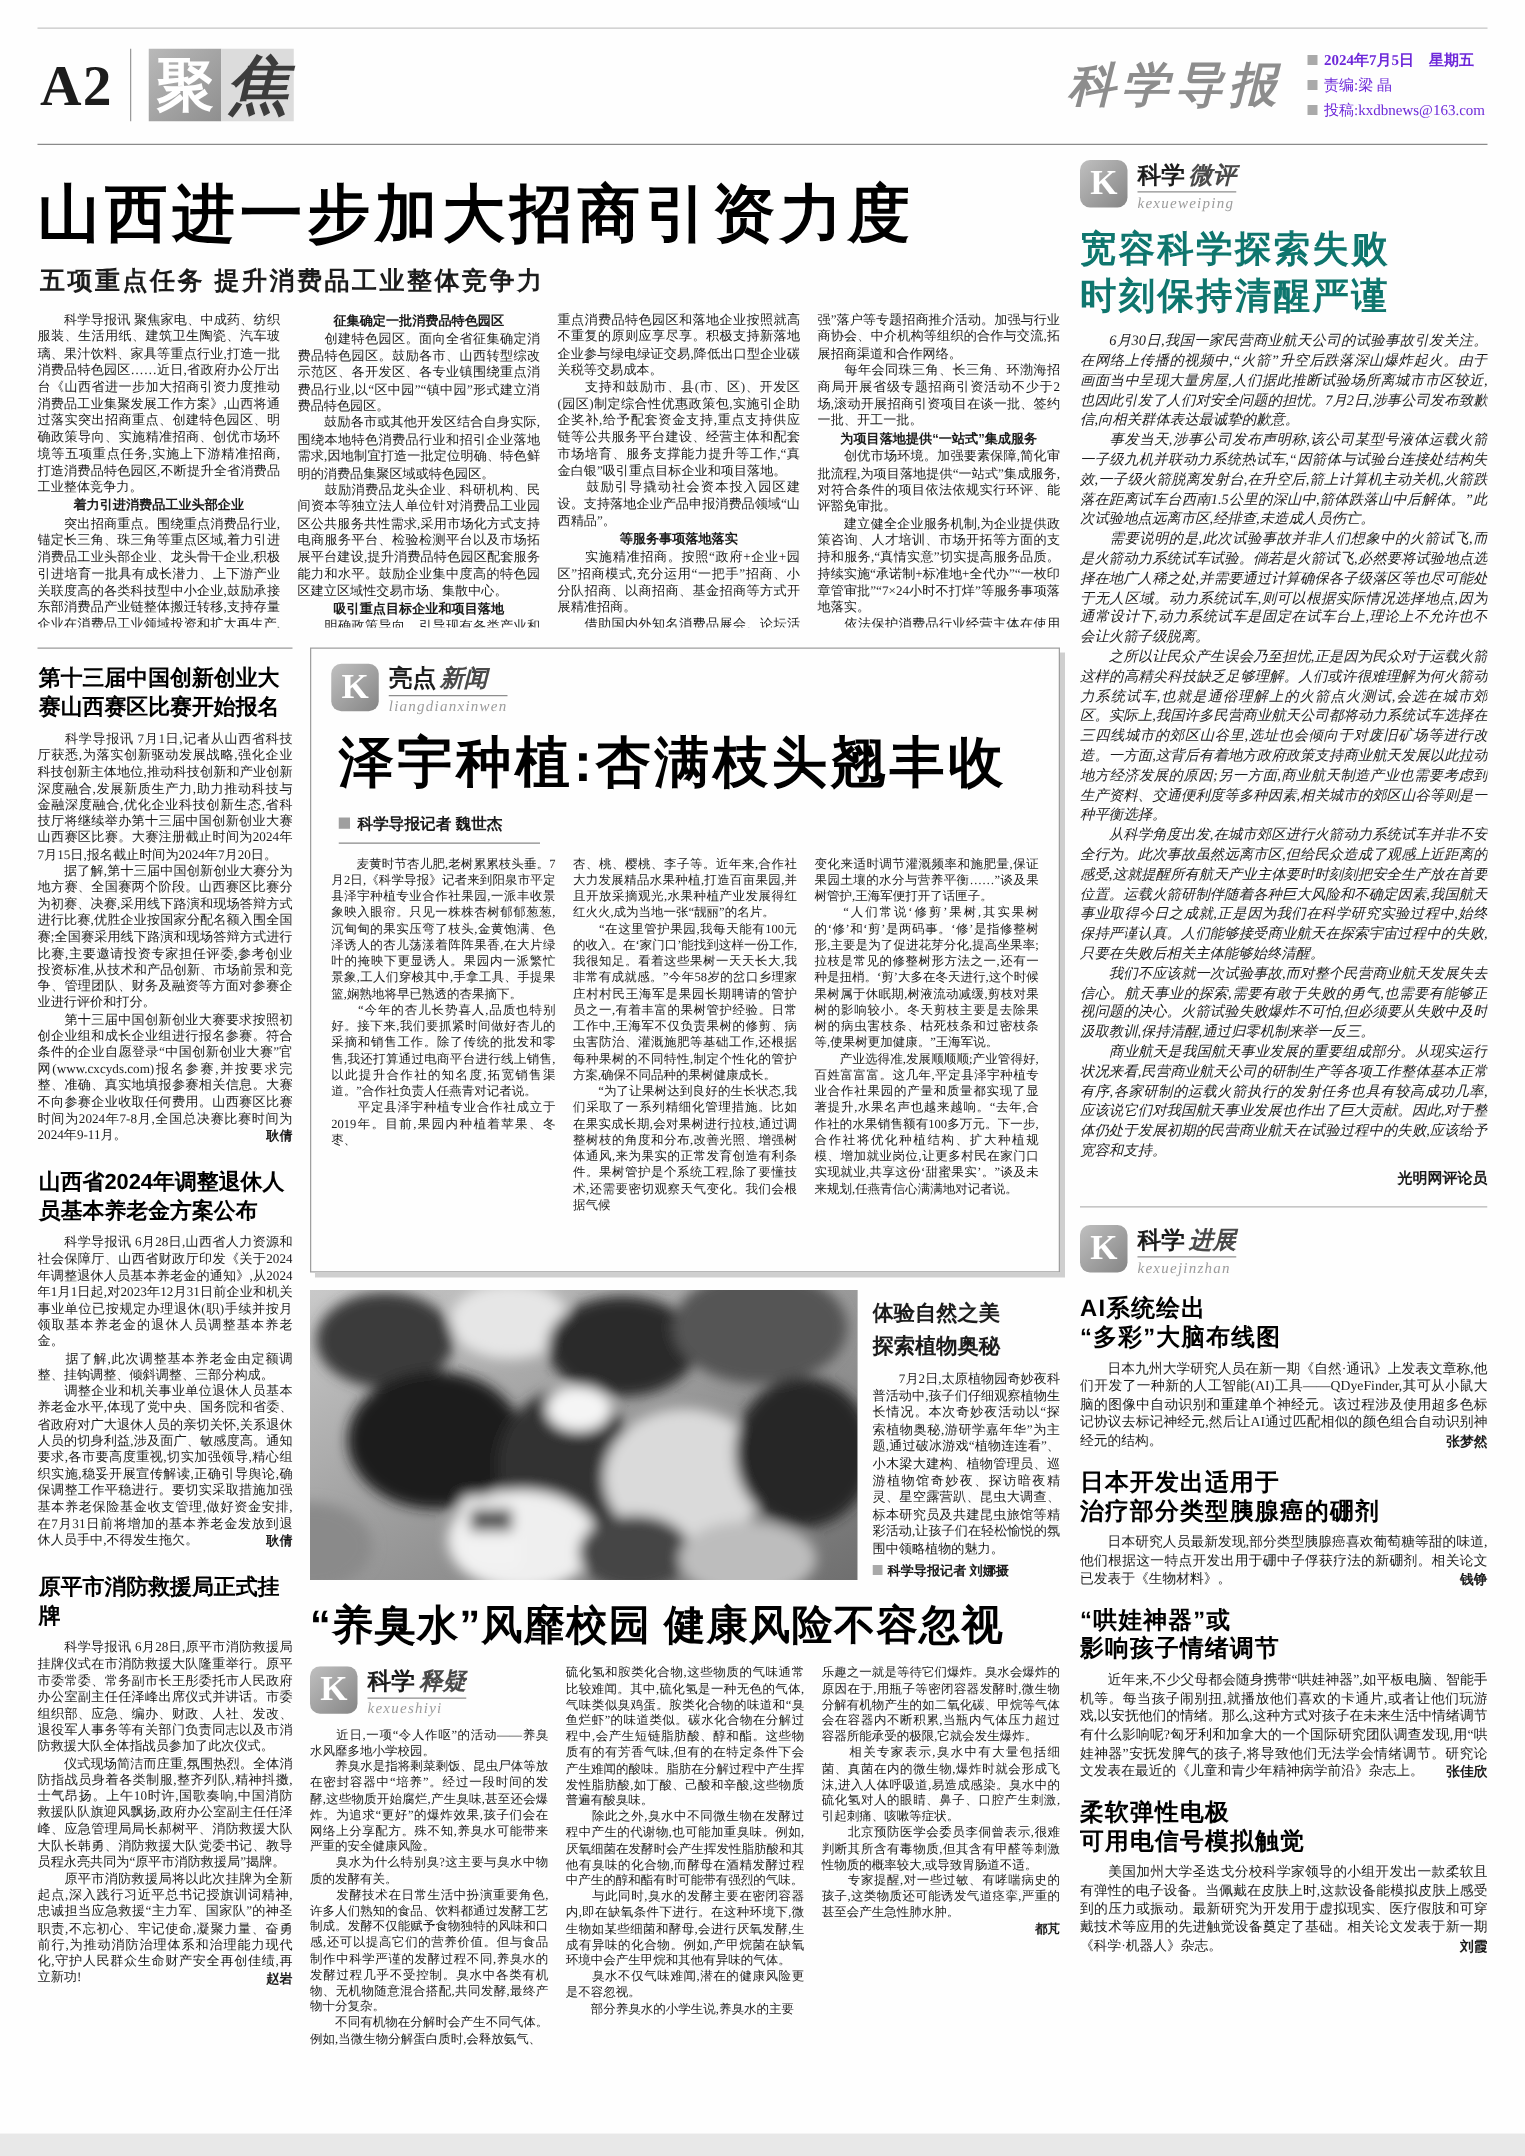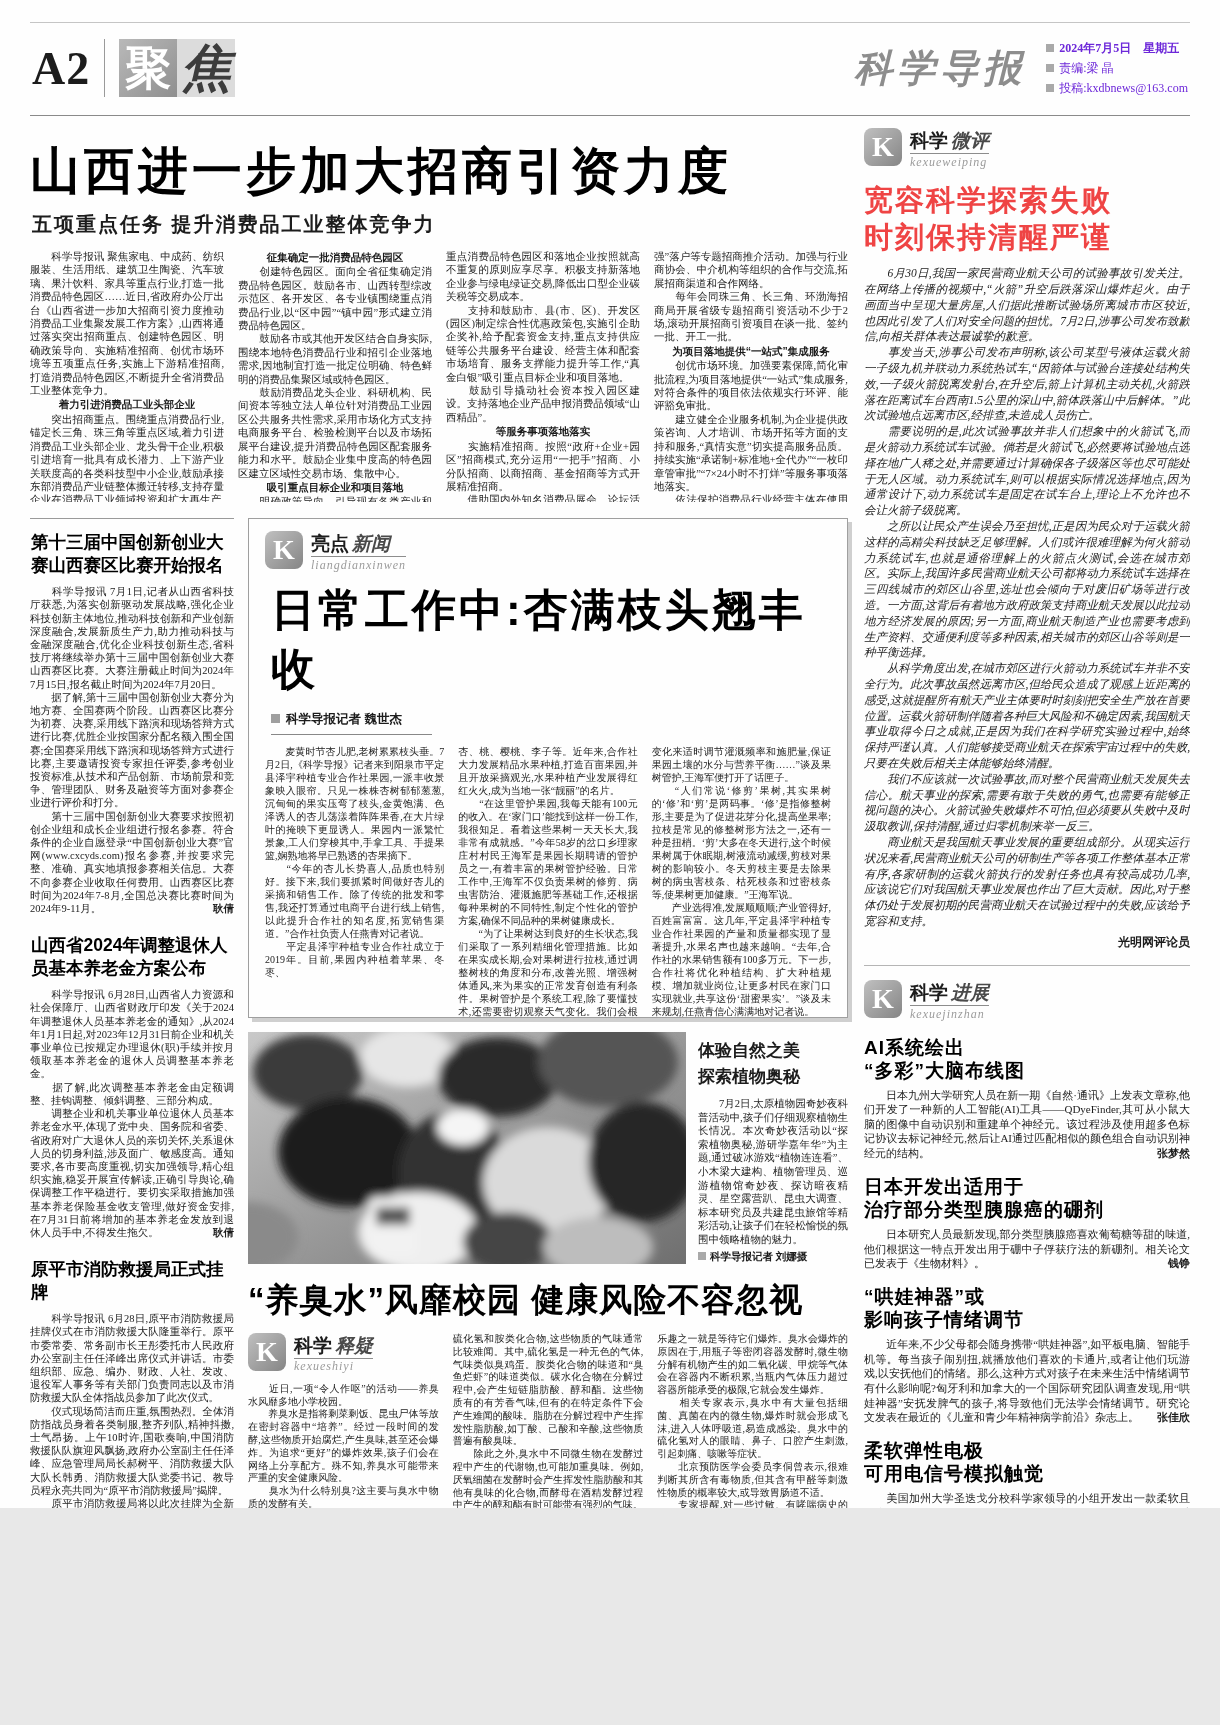--- a/index.html
+++ b/index.html
@@ -1,16 +1,16 @@
 <!DOCTYPE html>
 <html lang="zh"><head>
 <meta charset="utf-8">
 <style>
   html,body{margin:0;padding:0;background:#e8e8e8;}
-  .page{width:1220px;height:1508px;background:#fefefe;box-sizing:border-box;
+  .page{width:1220px;height:1707px;background:#fefefe;box-sizing:border-box;
         padding:22px 30px 24px;overflow:hidden;margin:0 auto;position:relative;
         font-family:"Liberation Serif","DejaVu Serif",serif;color:#1c1c1c;}
   
   .header{display:flex;justify-content:space-between;align-items:center;
           border-top:1px solid #c5c5c5;border-bottom:1px solid #8a8a8a;
           padding:8px 2px 10px;height:74px;box-sizing:content-box;}
   .hdr-left{display:flex;align-items:center;gap:14px;}
   .pageno{font-size:46px;font-weight:bold;font-family:"Liberation Serif",serif;letter-spacing:1px;}
   .hdr-div{width:1px;height:58px;background:#9a9a9a;}
   .focus-logo{display:flex;align-items:center;}
@@ -84,21 +84,21 @@
   .cap-credit .sq{display:inline-block;width:8px;height:8px;background:#a9a9a9;margin-right:4px;}
   
   .stinky{margin-top:14px;}
   .stinky-head{font-size:33px;font-weight:900;letter-spacing:1px;color:#000;
                font-family:"Liberation Sans",sans-serif;margin:2px 0 10px;}
   .stinky-cols{display:flex;gap:14px;height:408px;overflow:hidden;}
   .st-col{flex:1;font-size:10px;line-height:12.8px;}
   .st-logo{margin-bottom:10px;}
   .st-col .author-line{font-size:10px;text-align:right;}
   
-  .comm-headline{font-size:29px;font-weight:900;line-height:1.28;letter-spacing:2px;color:#ef4444;
+  .comm-headline{font-size:29px;font-weight:900;line-height:1.28;letter-spacing:2px;color:#0f766e;
                  font-family:"Liberation Sans",sans-serif;margin:12px 0 10px;white-space:pre-line;}
   .comm-body{font-size:11.5px;line-height:15.8px;font-style:italic;text-align:justify;white-space:pre-line;}
   .comm-author{font-style:normal;font-weight:bold;font-size:12px;text-align:right;margin-top:4px;}
   .rz-divider{border:none;border-top:1px solid #b5b5b5;margin:14px 0;}
   
   .prog-item{margin-top:14px;}
   .prog-title{font-size:19px;line-height:23px;font-weight:900;color:#000;white-space:pre-line;
               font-family:"Liberation Sans",sans-serif;margin:0 0 6px;letter-spacing:1px;}
   .prog-body{font-size:11px;line-height:14.6px;}
   .prog-item .author-line{font-size:11px;margin-top:-14.6px;}
@@ -206,21 +206,21 @@
         <div class="centercol">
 
           <div class="hl-box">
             <div class="klogo">
               <div class="kbox">K</div>
               <div class="klabel">
                 <div class="krow"><span class="kbold">亮点</span><span class="kscript">新闻</span></div>
                 <div class="kpinyin">liangdianxinwen</div>
               </div>
             </div>
-            <h2 class="hl-head">日常工作中:杏满枝头翘丰收</h2>
+            <h2 class="hl-head">泽宇种植:杏满枝头翘丰收</h2>
             <div class="byline"><span class="sq"></span><span>科学导报记者 魏世杰</span></div>
             <div class="hl-cols">
               <div class="hl-col flow">　　麦黄时节杏儿肥,老树累累枝头垂。7月2日,《科学导报》记者来到阳泉市平定县泽宇种植专业合作社果园,一派丰收景象映入眼帘。只见一株株杏树郁郁葱葱,沉甸甸的果实压弯了枝头,金黄饱满、色泽诱人的杏儿荡漾着阵阵果香,在大片绿叶的掩映下更显诱人。果园内一派繁忙景象,工人们穿梭其中,手拿工具、手提果篮,娴熟地将早已熟透的杏果摘下。
 　　“今年的杏儿长势喜人,品质也特别好。接下来,我们要抓紧时间做好杏儿的采摘和销售工作。除了传统的批发和零售,我还打算通过电商平台进行线上销售,以此提升合作社的知名度,拓宽销售渠道。”合作社负责人任燕青对记者说。
 　　平定县泽宇种植专业合作社成立于2019年。目前,果园内种植着苹果、冬枣、</div>
               <div class="hl-col flow">杏、桃、樱桃、李子等。近年来,合作社大力发展精品水果种植,打造百亩果园,并且开放采摘观光,水果种植产业发展得红红火火,成为当地一张“靓丽”的名片。
 　　“在这里管护果园,我每天能有100元的收入。在‘家门口’能找到这样一份工作,我很知足。看着这些果树一天天长大,我非常有成就感。”今年58岁的岔口乡理家庄村村民王海军是果园长期聘请的管护员之一,有着丰富的果树管护经验。日常工作中,王海军不仅负责果树的修剪、病虫害防治、灌溉施肥等基础工作,还根据每种果树的不同特性,制定个性化的管护方案,确保不同品种的果树健康成长。
 　　“为了让果树达到良好的生长状态,我们采取了一系列精细化管理措施。比如在果实成长期,会对果树进行拉枝,通过调整树枝的角度和分布,改善光照、增强树体通风,来为果实的正常发育创造有利条件。果树管护是个系统工程,除了要懂技术,还需要密切观察天气变化。我们会根据气候</div>
               <div class="hl-col flow">变化来适时调节灌溉频率和施肥量,保证果园土壤的水分与营养平衡……”谈及果树管护,王海军便打开了话匣子。
 　　“人们常说‘修剪’果树,其实果树的‘修’和‘剪’是两码事。‘修’是指修整树形,主要是为了促进花芽分化,提高坐果率;拉枝是常见的修整树形方法之一,还有一种是扭梢。‘剪’大多在冬天进行,这个时候果树属于休眠期,树液流动减缓,剪枝对果树的影响较小。冬天剪枝主要是去除果树的病虫害枝条、枯死枝条和过密枝条等,使果树更加健康。”王海军说。

